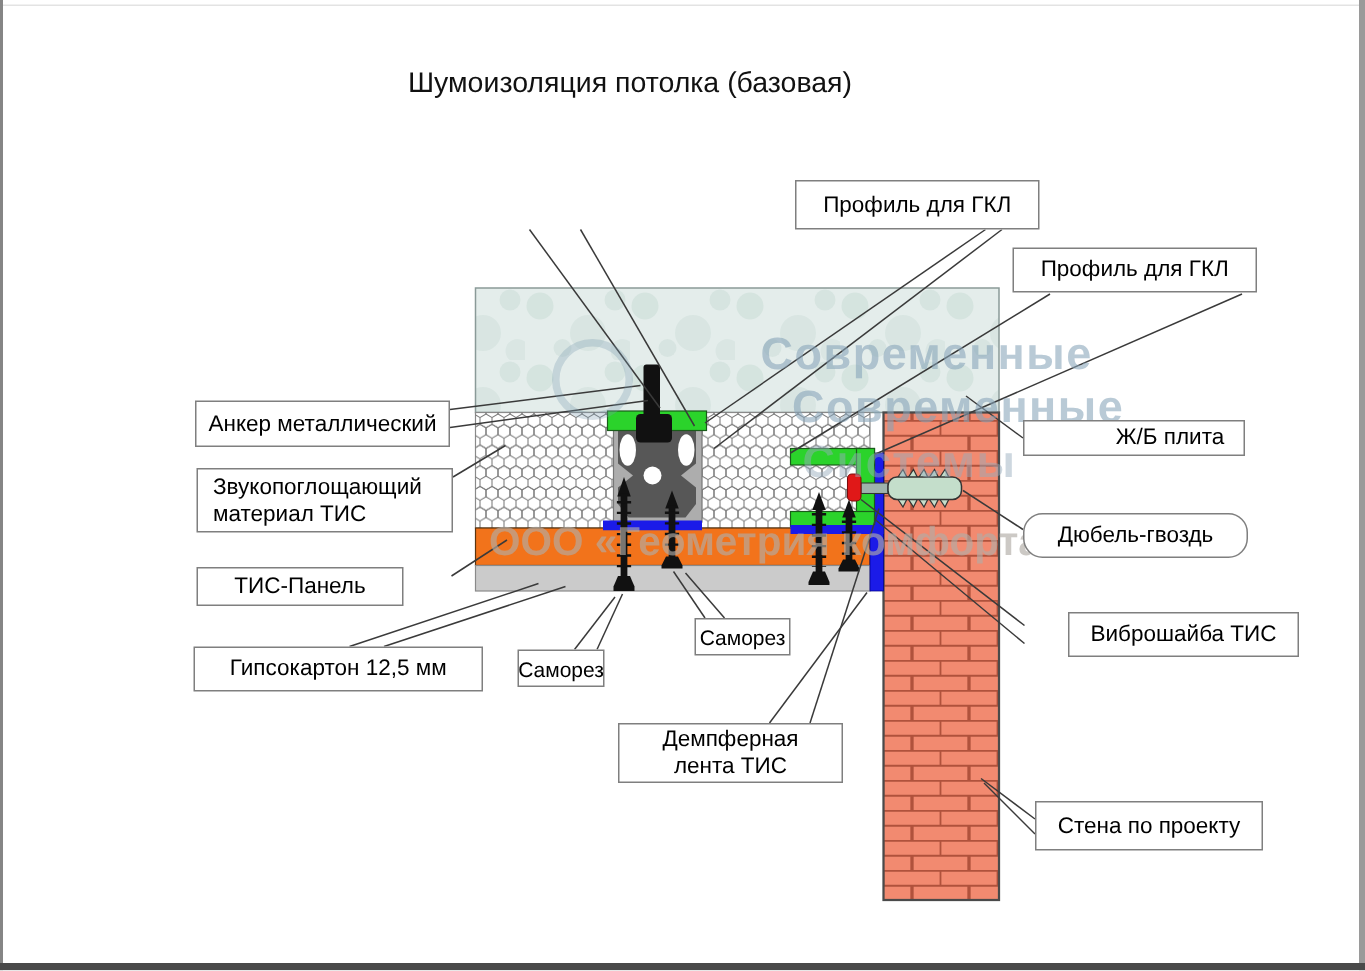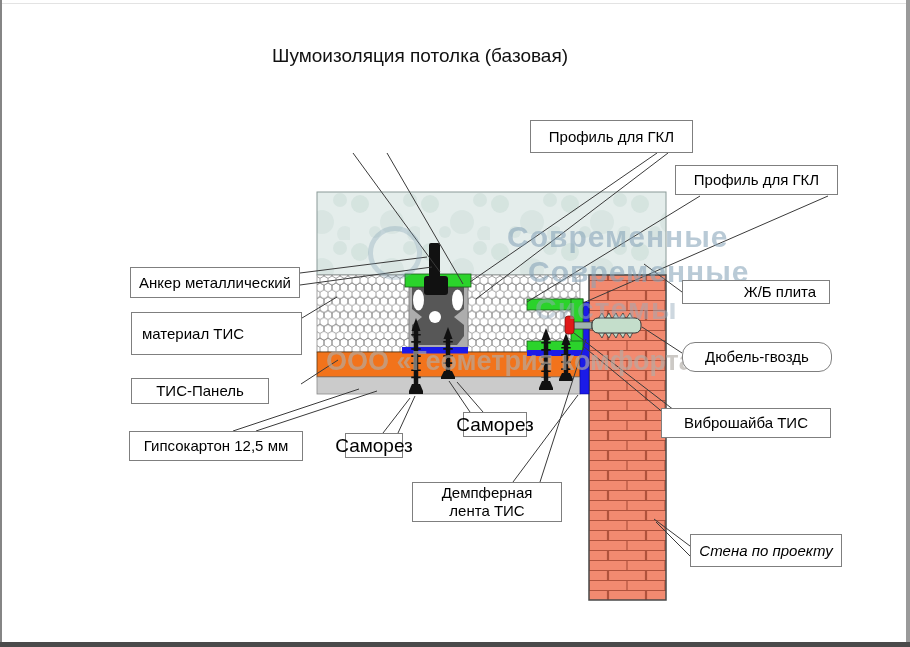--- a/index.html
+++ b/index.html
@@ -9,21 +9,21 @@
   .edge-left{left:0;top:0;width:2px;height:647px;background:#858585;}
   .edge-right{left:906px;top:0;width:4px;height:647px;background:#9a9a9a;}
   .edge-bottom{left:0;top:642px;width:910px;height:5px;background:#4a4a4a;}
   .edge-top{left:0;top:3px;width:910px;height:1px;background:#e3e3e3;}
   .drawing{position:absolute;left:0;top:0;z-index:1;}
   .title{position:absolute;left:0;top:40px;width:840px;text-align:center;z-index:3;
          font-size:19px;line-height:31px;color:#111;}
   .callout{position:absolute;z-index:4;background:#fff;border:1px solid #7f7f7f;
            color:#000;font-size:15px;line-height:18px;display:flex;
            align-items:center;justify-content:center;text-align:center;box-sizing:border-box;}
-  .callout.small{font-size:19px;}
+  .callout.small{font-size:14px;}
   .callout.left-align{justify-content:flex-start;text-align:left;padding-left:10px;}
   .wm{position:absolute;z-index:2;font-weight:bold;white-space:nowrap;pointer-events:none;}
   .wm-word{font-size:30px;letter-spacing:1px;color:rgba(134,164,184,0.58);margin-left:41px;}
   .wm-word3{color:rgba(150,172,188,0.48);text-align:center;}
   .wm-company{font-size:27px;font-weight:bold;color:rgba(176,172,166,0.65);}
   .wm-ring{position:absolute;z-index:2;width:44px;height:44px;border-radius:50%;
            border:5px solid rgba(122,156,176,0.30);pointer-events:none;}
 </style>
 </head>
 <body>
@@ -157,36 +157,37 @@
   <div class="wm wm-company" style="left:326px;top:346px;">ООО «Геометрия комфорта»</div>
 
   <div class="title">
     <div>Шумоизоляция потолка (базовая)</div>
   </div>
 
   <div class="callout" style="left:530px;top:120px;width:163px;height:33px;">Профиль для ГКЛ</div>
   <div class="callout" style="left:675px;top:165px;width:163px;height:30px;">Профиль для ГКЛ</div>
   <div class="callout" style="left:682px;top:280px;width:148px;height:24px;padding-left:48px;">Ж/Б плита</div>
   <div class="callout" style="left:682px;top:342px;width:150px;height:30px;border-radius:13px;">Дюбель-гвоздь</div>
-  <div class="callout" style="left:661px;top:408px;width:170px;height:30px;">Виброшайба ТИС</div>
+  <div class="callout" style="left:712px;top:408px;width:154px;height:30px;">Виброшайба ТИС</div>
   <div class="callout" style="left:130px;top:267px;width:170px;height:31px;">Анкер металлический</div>
   <div class="callout left-align" style="left:131px;top:312px;width:171px;height:43px;">
     <div>
+      <div>Звукопоглощающий</div>
       <div>материал ТИС</div>
     </div>
   </div>
   <div class="callout" style="left:131px;top:378px;width:138px;height:26px;">ТИС-Панель</div>
-  <div class="callout" style="left:129px;top:431px;width:174px;height:30px;">Гипсокартон 12,5 мм</div>
+  <div class="callout" style="left:129px;top:431px;width:193px;height:30px;">Гипсокартон 12,5 мм</div>
   <div class="callout small" style="left:345px;top:433px;width:58px;height:25px;">Саморез</div>
   <div class="callout small" style="left:463px;top:412px;width:64px;height:25px;">Саморез</div>
   <div class="callout" style="left:412px;top:482px;width:150px;height:40px;">
     <div>
       <div>Демпферная</div>
       <div>лента ТИС</div>
     </div>
   </div>
-  <div class="callout" style="left:690px;top:534px;width:152px;height:33px;font-style:italic;">Стена по проекту</div>
+  <div class="callout" style="left:690px;top:534px;width:152px;height:33px;">Стена по проекту</div>
 
   <div class="edge edge-top"></div>
   <div class="edge edge-left"></div>
   <div class="edge edge-right"></div>
   <div class="edge edge-bottom"></div>
 </div>
 
 </body></html>

